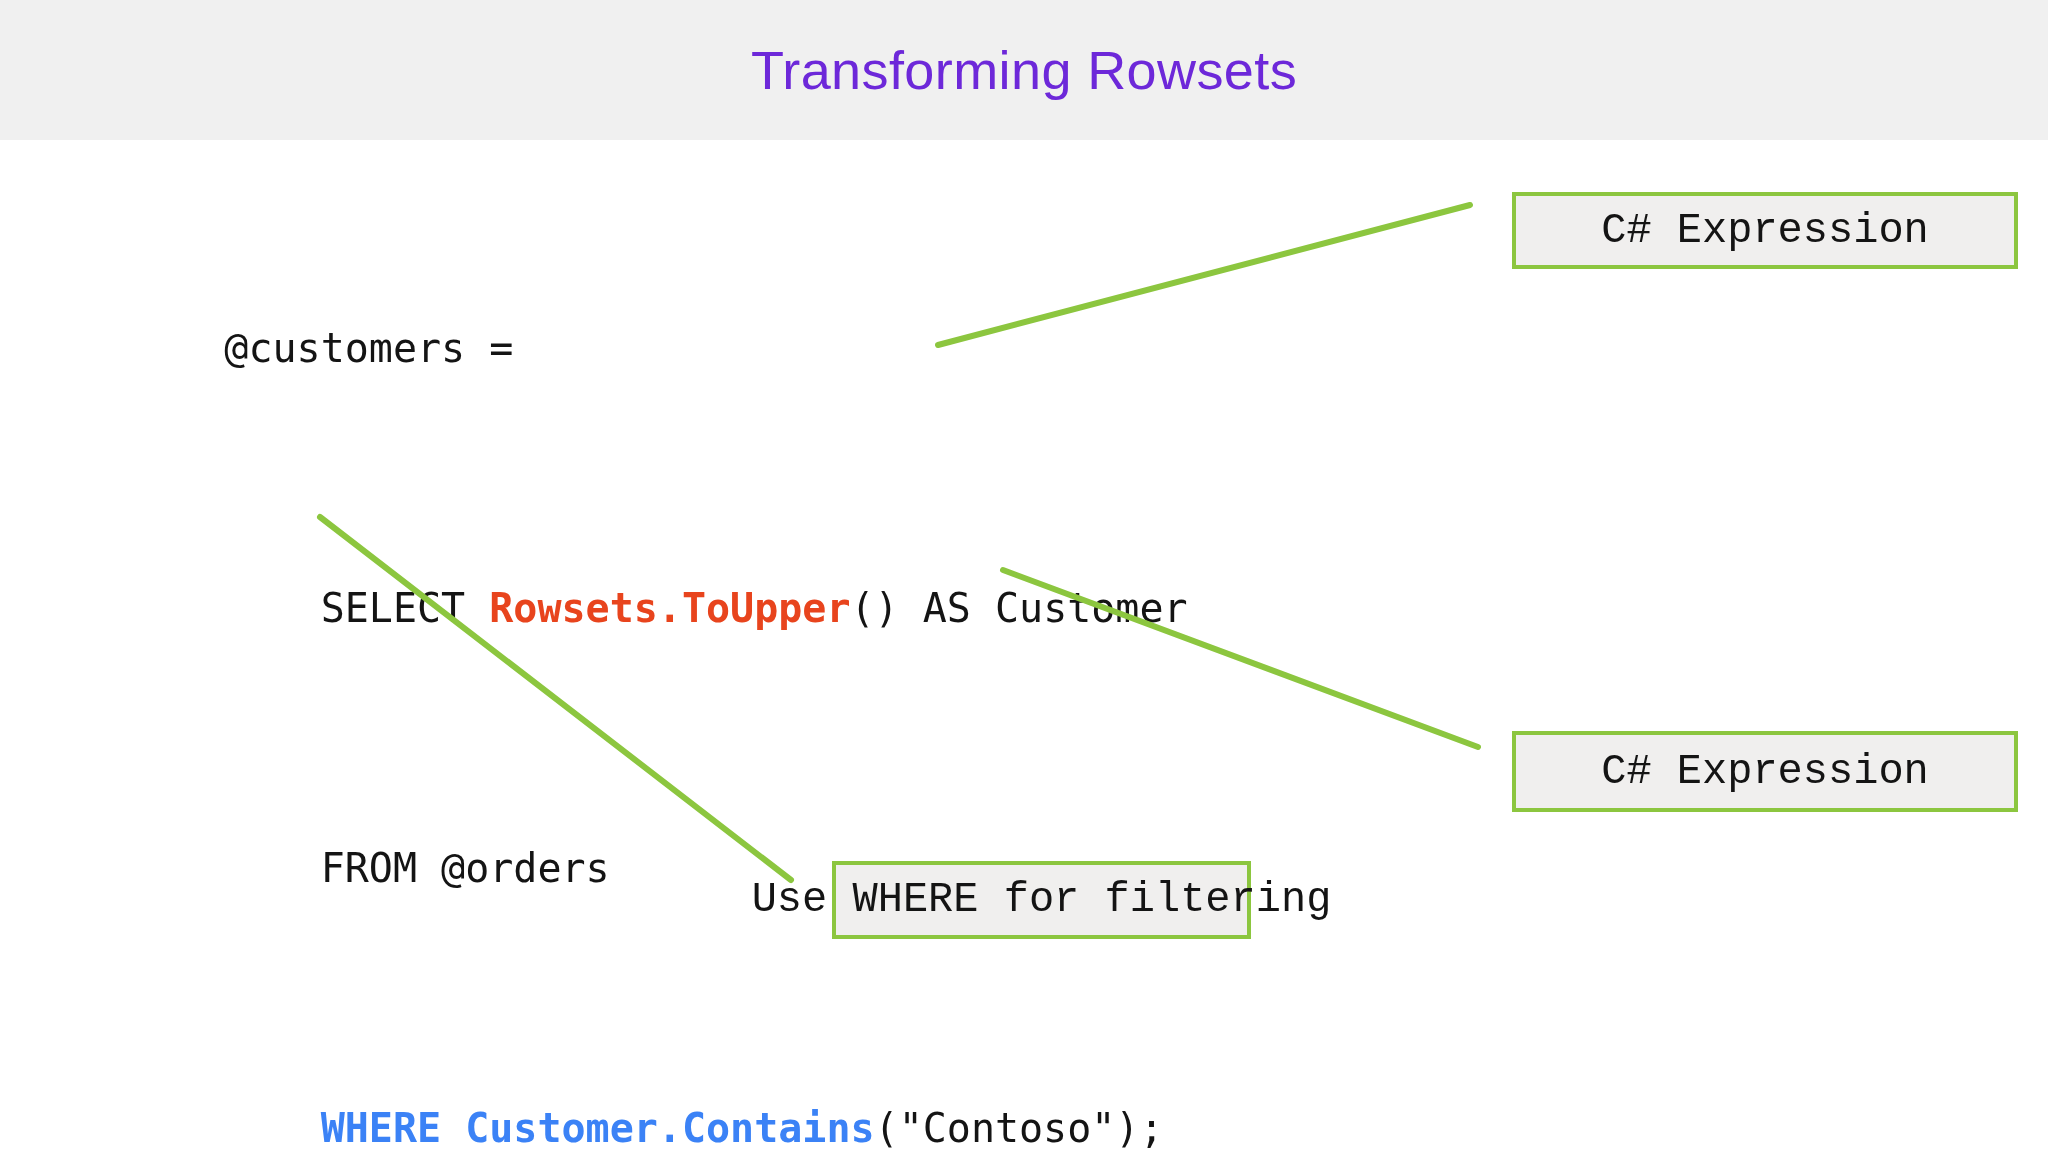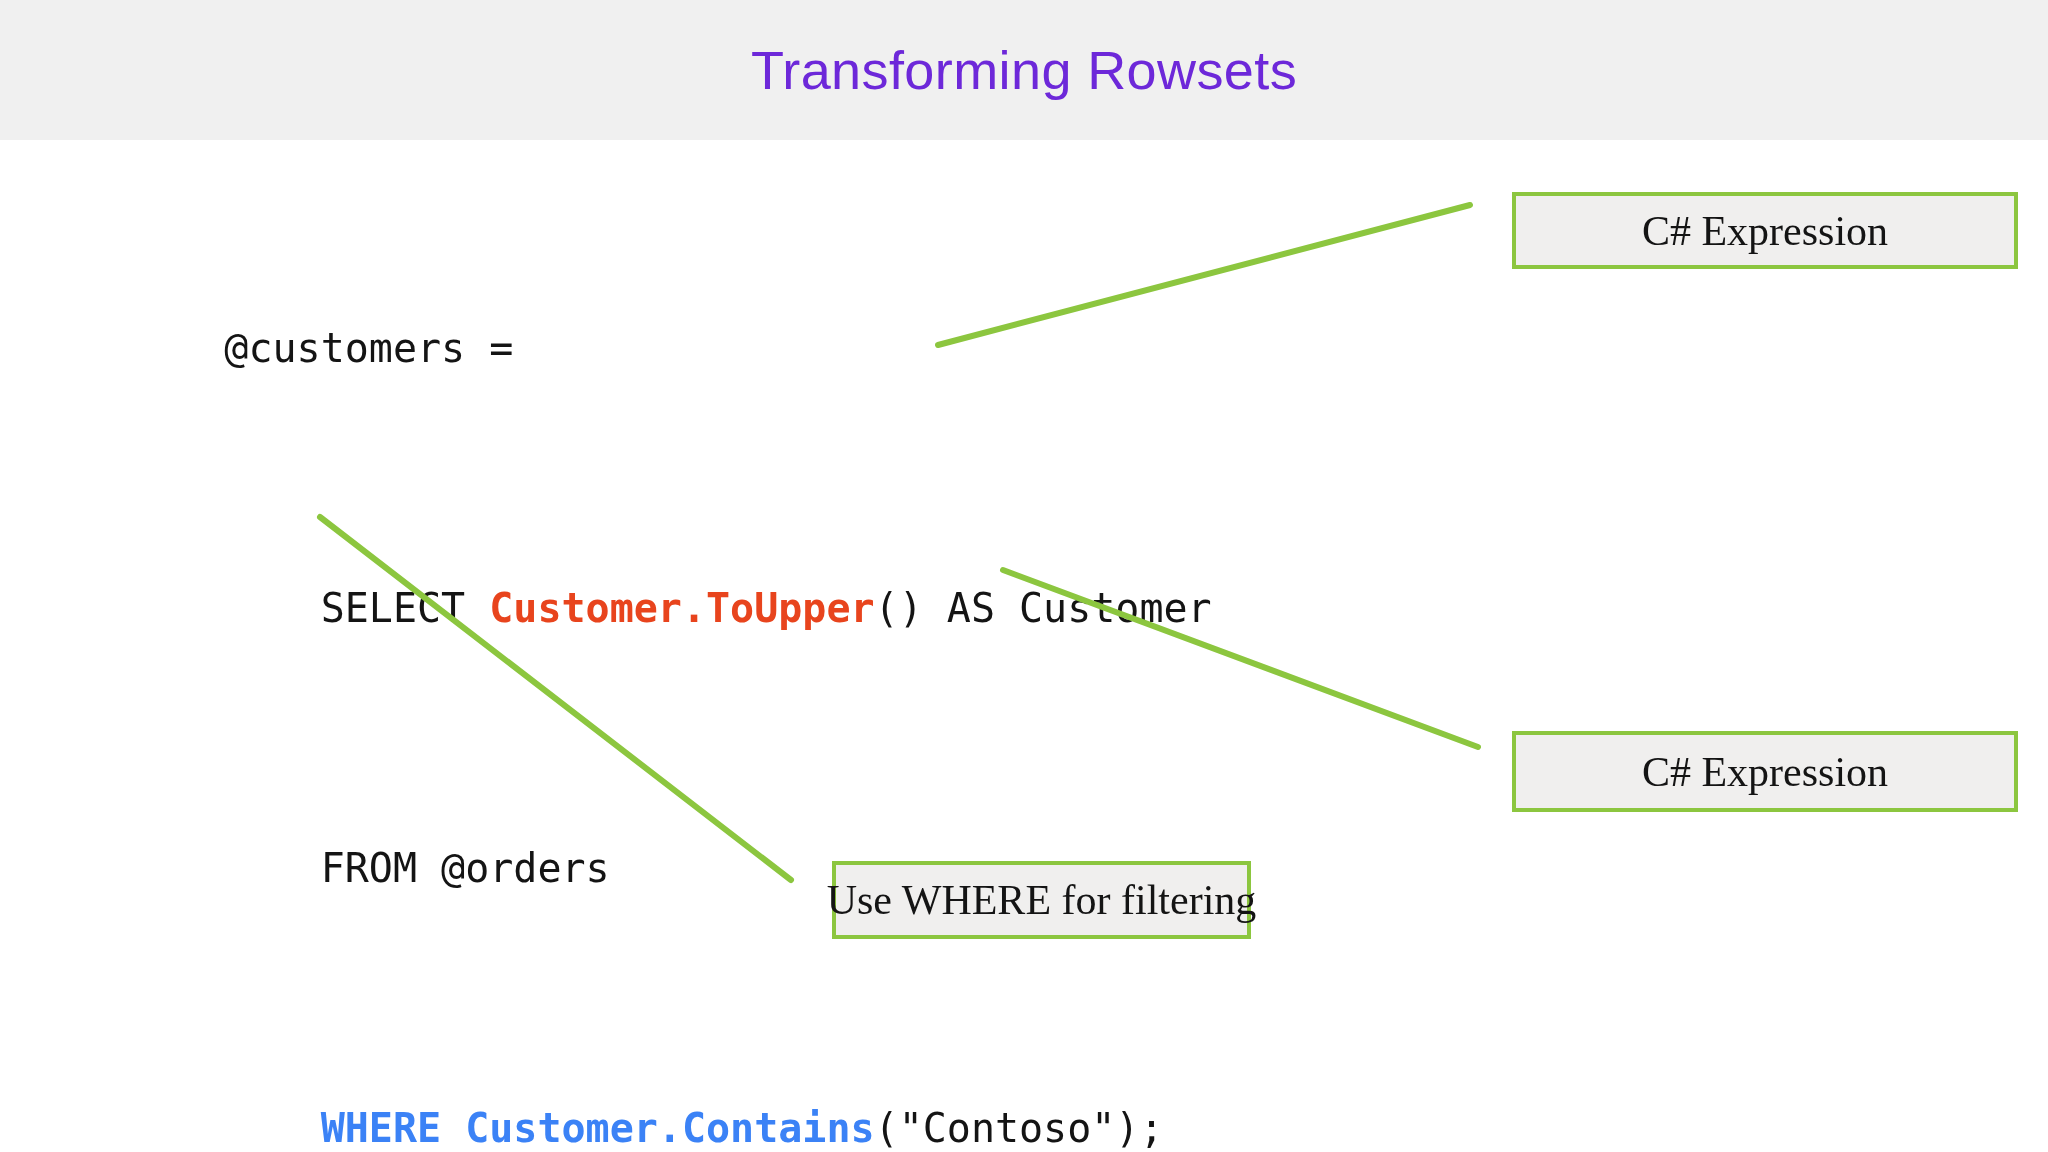--- a/index.html
+++ b/index.html
@@ -71,21 +71,21 @@
 
   
   .callout {
     position: absolute;
     box-sizing: border-box;
     background: #f0efee;
     border: 4px solid #8cc63f;
     display: flex;
     align-items: center;
     justify-content: center;
-    font-family: Liberation Serif, serif;
+    font-family: Liberation Mono, monospace;
     font-weight: 300;
     color: #141414;
     white-space: nowrap;
   }
   #callout-csharp-top {
     left: 1512px;
     top: 192px;
     width: 506px;
     height: 77px;
     font-size: 42px;
@@ -122,21 +122,21 @@
   <div id="slide-title">Transforming Rowsets</div>
 </div>
 
 <div id="slide-body"></div>
 
 <div id="code-block">
   <div class="code-line">
     <span class="tok-plain">@customers =</span>
   </div>
   <div class="code-line">
-    <span class="tok-plain">    SELECT </span><span class="tok-expr">Customer.ToUpper</span><span class="tok-plain">() AS Customer</span>
+    <span class="tok-plain">    SELECT </span><span class="tok-expr">Rowsets.ToUpper</span><span class="tok-plain">() AS Customer</span>
   </div>
   <div class="code-line">
     <span class="tok-plain">    FROM @orders</span>
   </div>
   <div class="code-line">
     <span class="tok-plain">    </span><span class="tok-kw">WHERE Customer.Contains</span><span class="tok-plain">("Contoso");</span>
   </div>
 </div>
 
 <svg id="connectors" viewBox="0 0 2048 1152" width="2048" height="1152">

